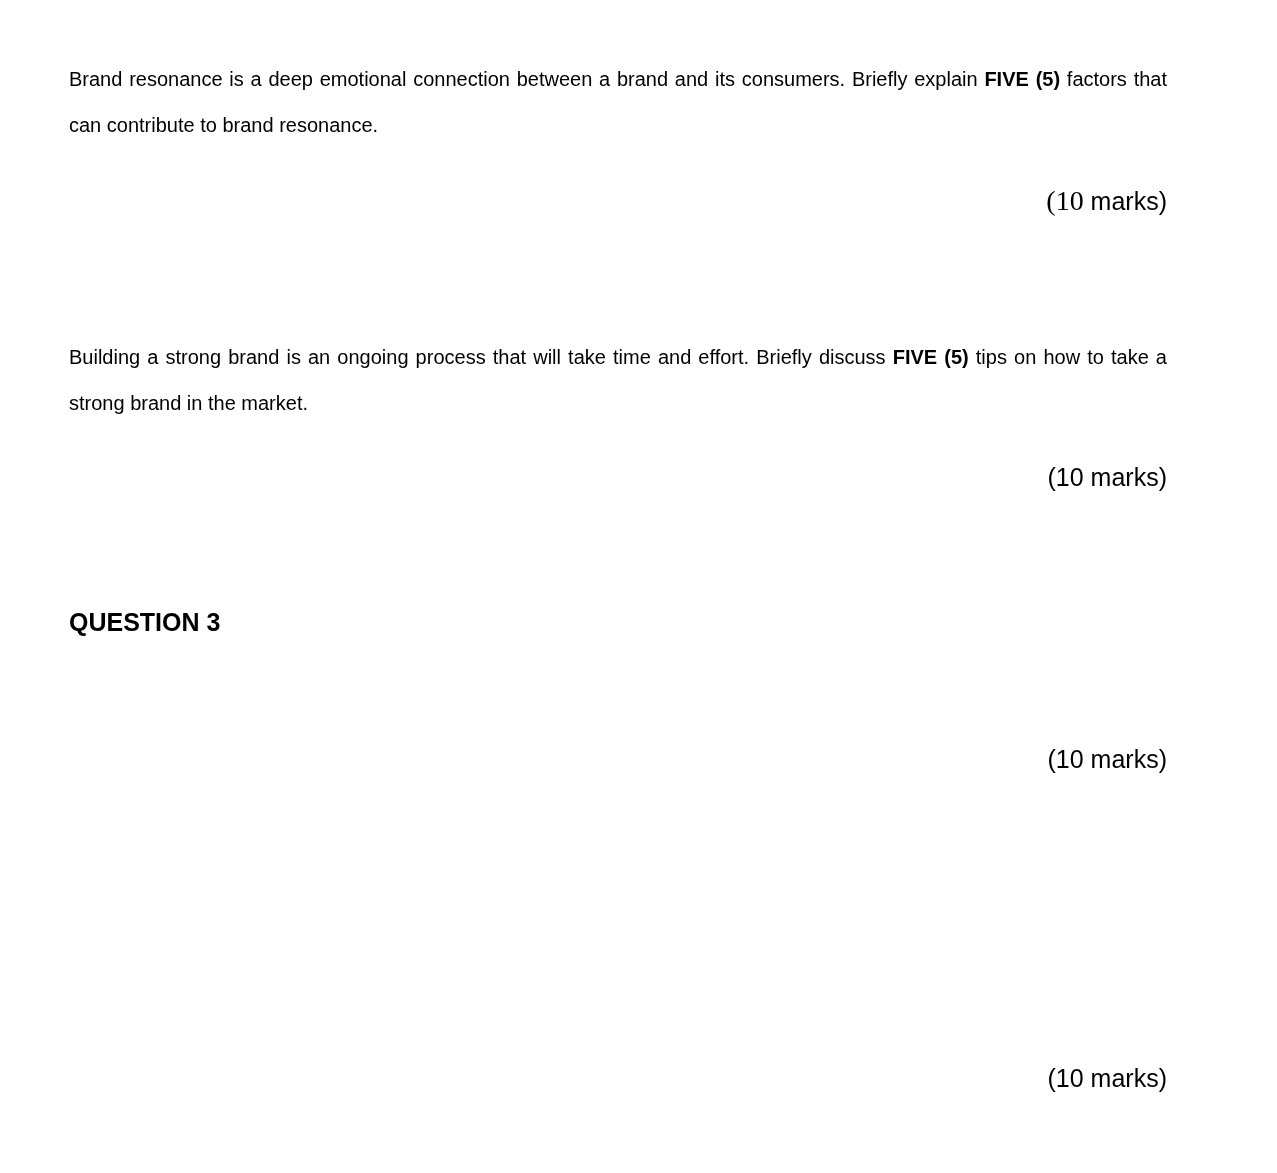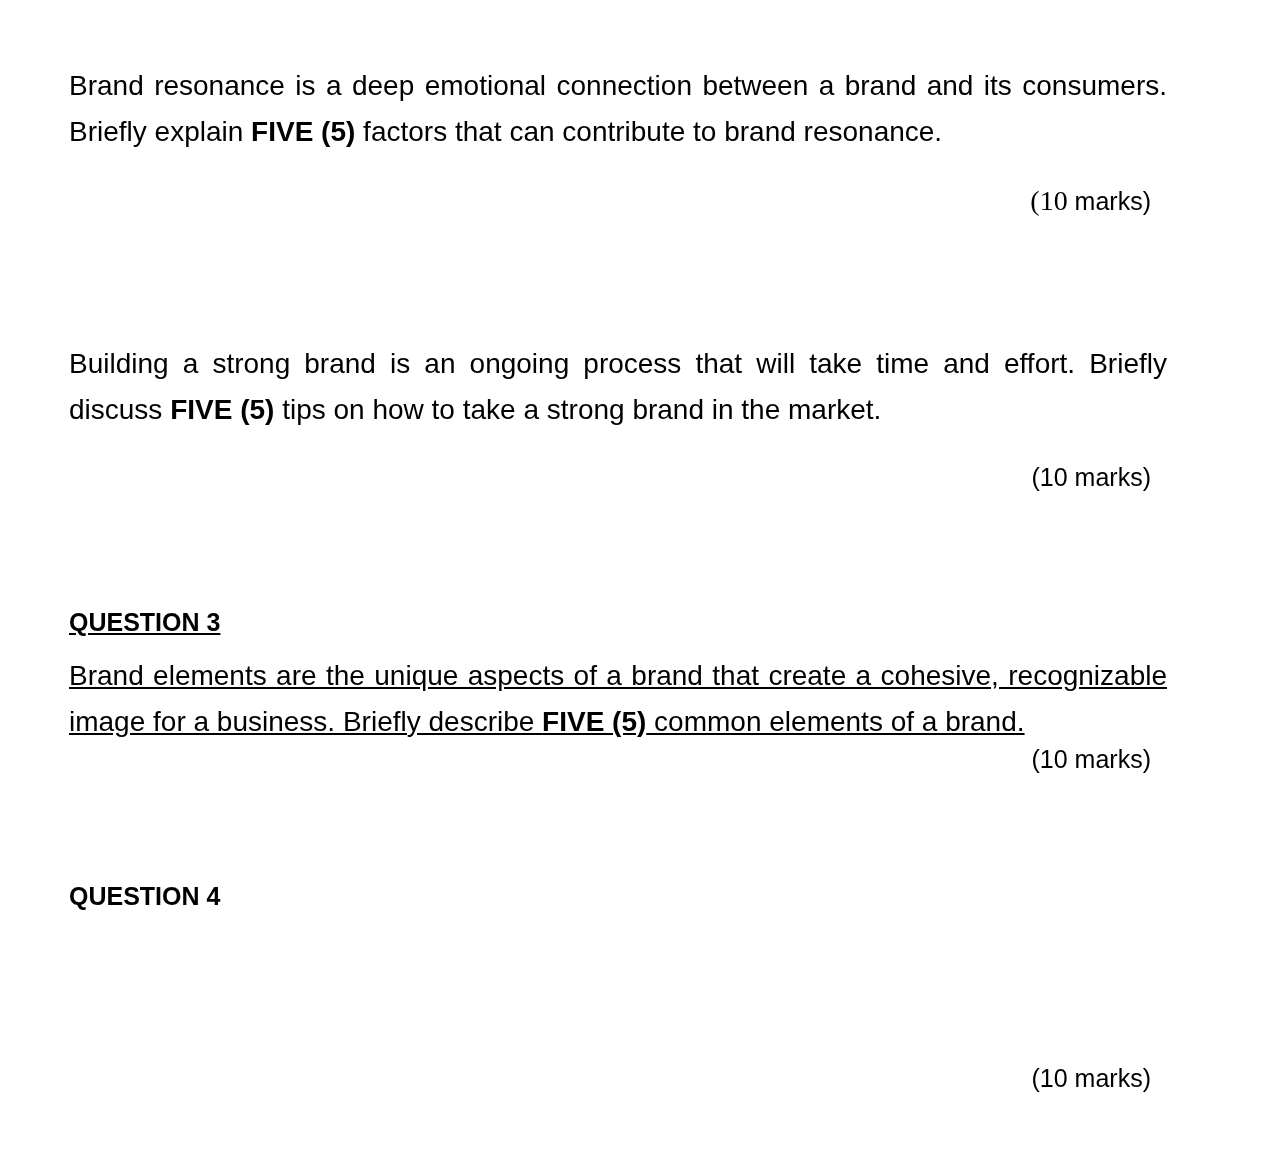--- a/index.html
+++ b/index.html
@@ -3,42 +3,40 @@
 <meta charset="utf-8">
 <style>
   html, body { margin: 0; padding: 0; background: #ffffff; }
   body {
     width: 1277px; height: 1173px; position: relative; overflow: hidden;
     font-family: "Liberation Sans", sans-serif; color: #000;
   }
   .q { position: absolute; left: 69px; width: 1098px; }
   .q-title { font-weight: bold; font-size: 25px; line-height: 30px; }
   .q-body {
-    font-size: 28px; line-height: 45.5px; text-align: justify;
-    margin-top: 16px;
+    font-size: 20px; line-height: 45.5px; text-align: justify;
+    margin-top: 10px;
   }
   .q-body b { font-weight: bold; }
-  .marks { position: absolute; right: 16px; font-size: 25px; line-height: 30px; text-align: right; }
+  .marks { position: absolute; right: 0; font-size: 25px; line-height: 30px; text-align: right; }
   .marks.serif-num .num { font-family: "Liberation Serif", serif; font-size: 28px; }
 </style>
 </head>
 <body>
 
 <section class="q" style="top:47px; height:180px;">
   <div class="q-body"><span>Brand resonance is a deep emotional connection between a brand and its consumers. Briefly explain </span><b>FIVE (5)</b><span> factors that can contribute to brand resonance.</span></div>
   <div class="marks serif-num" style="top:139px;"><span class="num">(</span><span class="num">10</span><span> marks)</span></div>
 </section>
 
 <section class="q" style="top:325px; height:180px;">
   <div class="q-body"><span>Building a strong brand is an ongoing process that will take time and effort. Briefly discuss </span><b>FIVE (5)</b><span> tips on how to take a strong brand in the market.</span></div>
   <div class="marks" style="top:137px;">(10 marks)</div>
 </section>
 
-<section class="q" style="top:607px; height:180px;text-decoration:underline;">
+<section class="q" style="top:607px; height:180px;">
   <div class="q-title">QUESTION 3</div>
-  <div class="q-body"><span>Brand elements are the unique aspects of a brand that create a cohesive, recognizable image for a business. Briefly describe </span><b>FIVE (5)</b><span> common elements of a brand.</span></div>
   <div class="marks" style="top:137px;">(10 marks)</div>
 </section>
 
 <section class="q" style="top:881px; height:230px;">
-  <div class="q-title">QUESTION 4</div>
   <div class="marks" style="top:182px;">(10 marks)</div>
 </section>
 
 </body></html>

